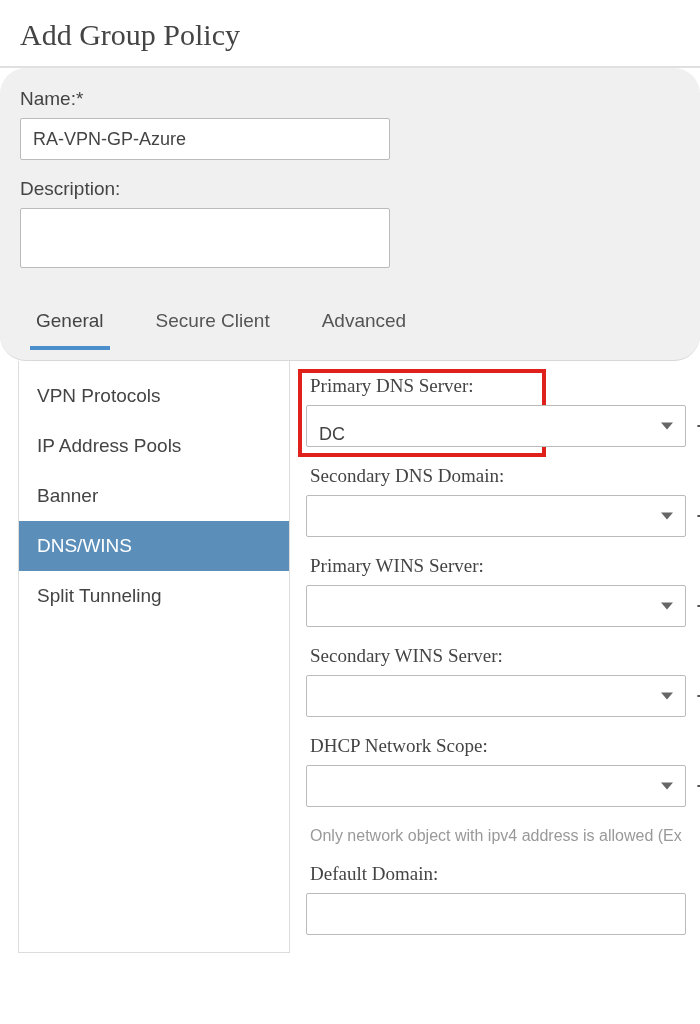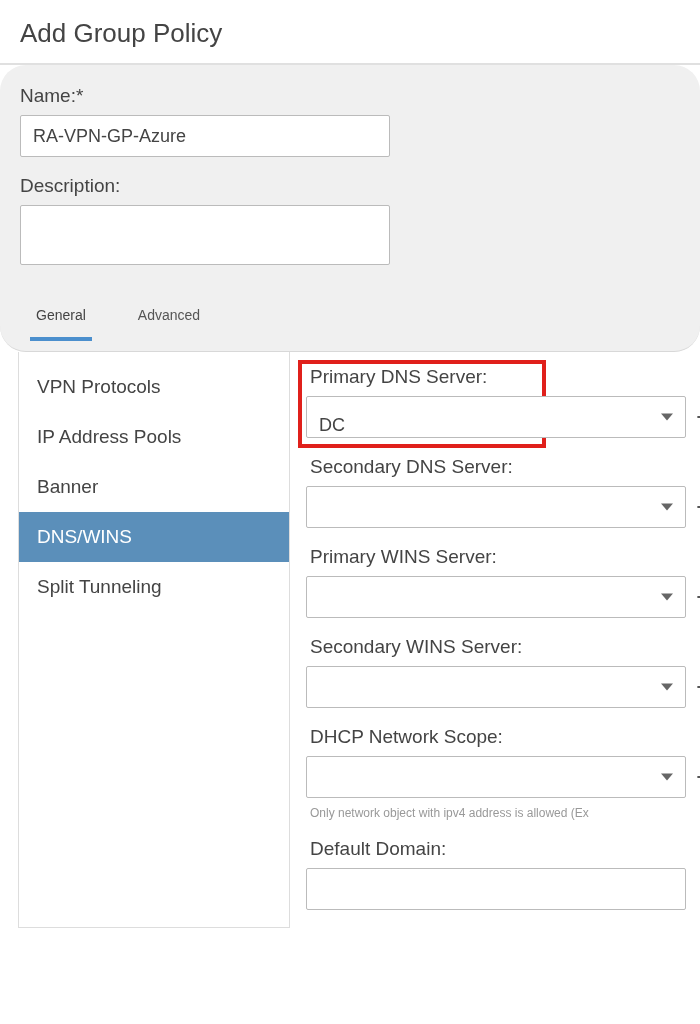--- a/index.html
+++ b/index.html
@@ -8,23 +8,24 @@
       font-size: 16px;
       color: #333;
       background: #fff;
       width: 700px;
     }
     .header {
       padding: 18px 20px 14px 20px;
       border-bottom: 2px solid #e0e0e0;
     }
     .header h1 {
-      font-size: 26px;
+      font-size: 30px;
       font-weight: 400;
       color: #444;
+      font-family: Liberation Serif, serif;
     }
     .top-form {
       background: #f0f0f0;
       padding: 20px 20px 10px 20px;
       border-bottom: 1px solid #d8d8d8;
       border-radius: 26px;
     }
     .field-block { margin-bottom: 18px; }
     .field-label {
       display: block;
@@ -52,21 +53,21 @@
       resize: none;
       border-radius: 2px;
     }
     .tabs {
       display: flex;
       gap: 40px;
       padding-left: 10px;
       padding-top: 10px;
     }
     .tab {
-      font-size: 14px;
+      font-size: 19px;
       color: #555;
       padding: 10px 6px 14px 6px;
       cursor: pointer;
       border-bottom: 4px solid transparent;
     }
     .tab.active {
       color: #444;
       border-bottom: 4px solid #4b8fcd;
     }
     .content {
@@ -98,20 +99,21 @@
       padding: 14px 0 0 16px;
       overflow: hidden;
     }
     .form-row { margin-bottom: 18px; }
     .form-row .label {
       font-size: 19px;
       color: #444;
       display: block;
       margin-bottom: 8px;
       padding-left: 4px;
+      font-family: Liberation Serif, serif;
     }
     .select-row {
       display: flex;
       align-items: center;
       gap: 10px;
     }
     .select-box {
       position: relative;
       flex: 0 0 380px;
       height: 42px;
@@ -158,23 +160,23 @@
     }
     .highlight-box::before {
       content: '';
       position: absolute;
       top: -6px; left: -8px;
       width: 240px; height: 80px;
       border: 4px solid #e0201b;
       pointer-events: none;
     }
     .hint {
-      font-size: 12px;
+      font-size: 16px;
       color: #999;
-      margin-top: 8px;
+      margin-top: 20px;
       padding-left: 4px;
       white-space: nowrap;
     }
   </style>
 </head>
 <body>
 
 <div class="header">
   <h1>Add Group Policy</h1>
 </div>
@@ -183,20 +185,21 @@
   <div class="field-block">
     <label class="field-label">Name:*</label>
     <input class="text-input" value="RA-VPN-GP-Azure" style="">
   </div>
   <div class="field-block">
     <label class="field-label">Description:</label>
     <textarea class="desc-input" style=""></textarea>
   </div>
   <div class="tabs">
     <div class="tab active">General</div>
+    <div class="tab">Secure Client</div>
     <div class="tab">Advanced</div>
   </div>
 </div>
 
 <div class="content">
   <div class="sidebar">
     <div class="sidebar-item">VPN Protocols</div>
     <div class="sidebar-item">IP Address Pools</div>
     <div class="sidebar-item">Banner</div>
     <div class="sidebar-item active">DNS/WINS</div>
@@ -210,21 +213,21 @@
       <div class="select-row">
         <div class="select-box">
           <span>DC</span>
           <span class="caret"></span>
         </div>
         <span class="plus-btn">+</span>
       </div>
     </div>
 
     <div class="form-row">
-      <span class="label">Secondary DNS Server:</span>
+      <span class="label">Secondary DNS Domain:</span>
       <div class="select-row">
         <div class="select-box">
           <span></span>
           <span class="caret"></span>
         </div>
         <span class="plus-btn">+</span>
       </div>
     </div>
 
     <div class="form-row">

